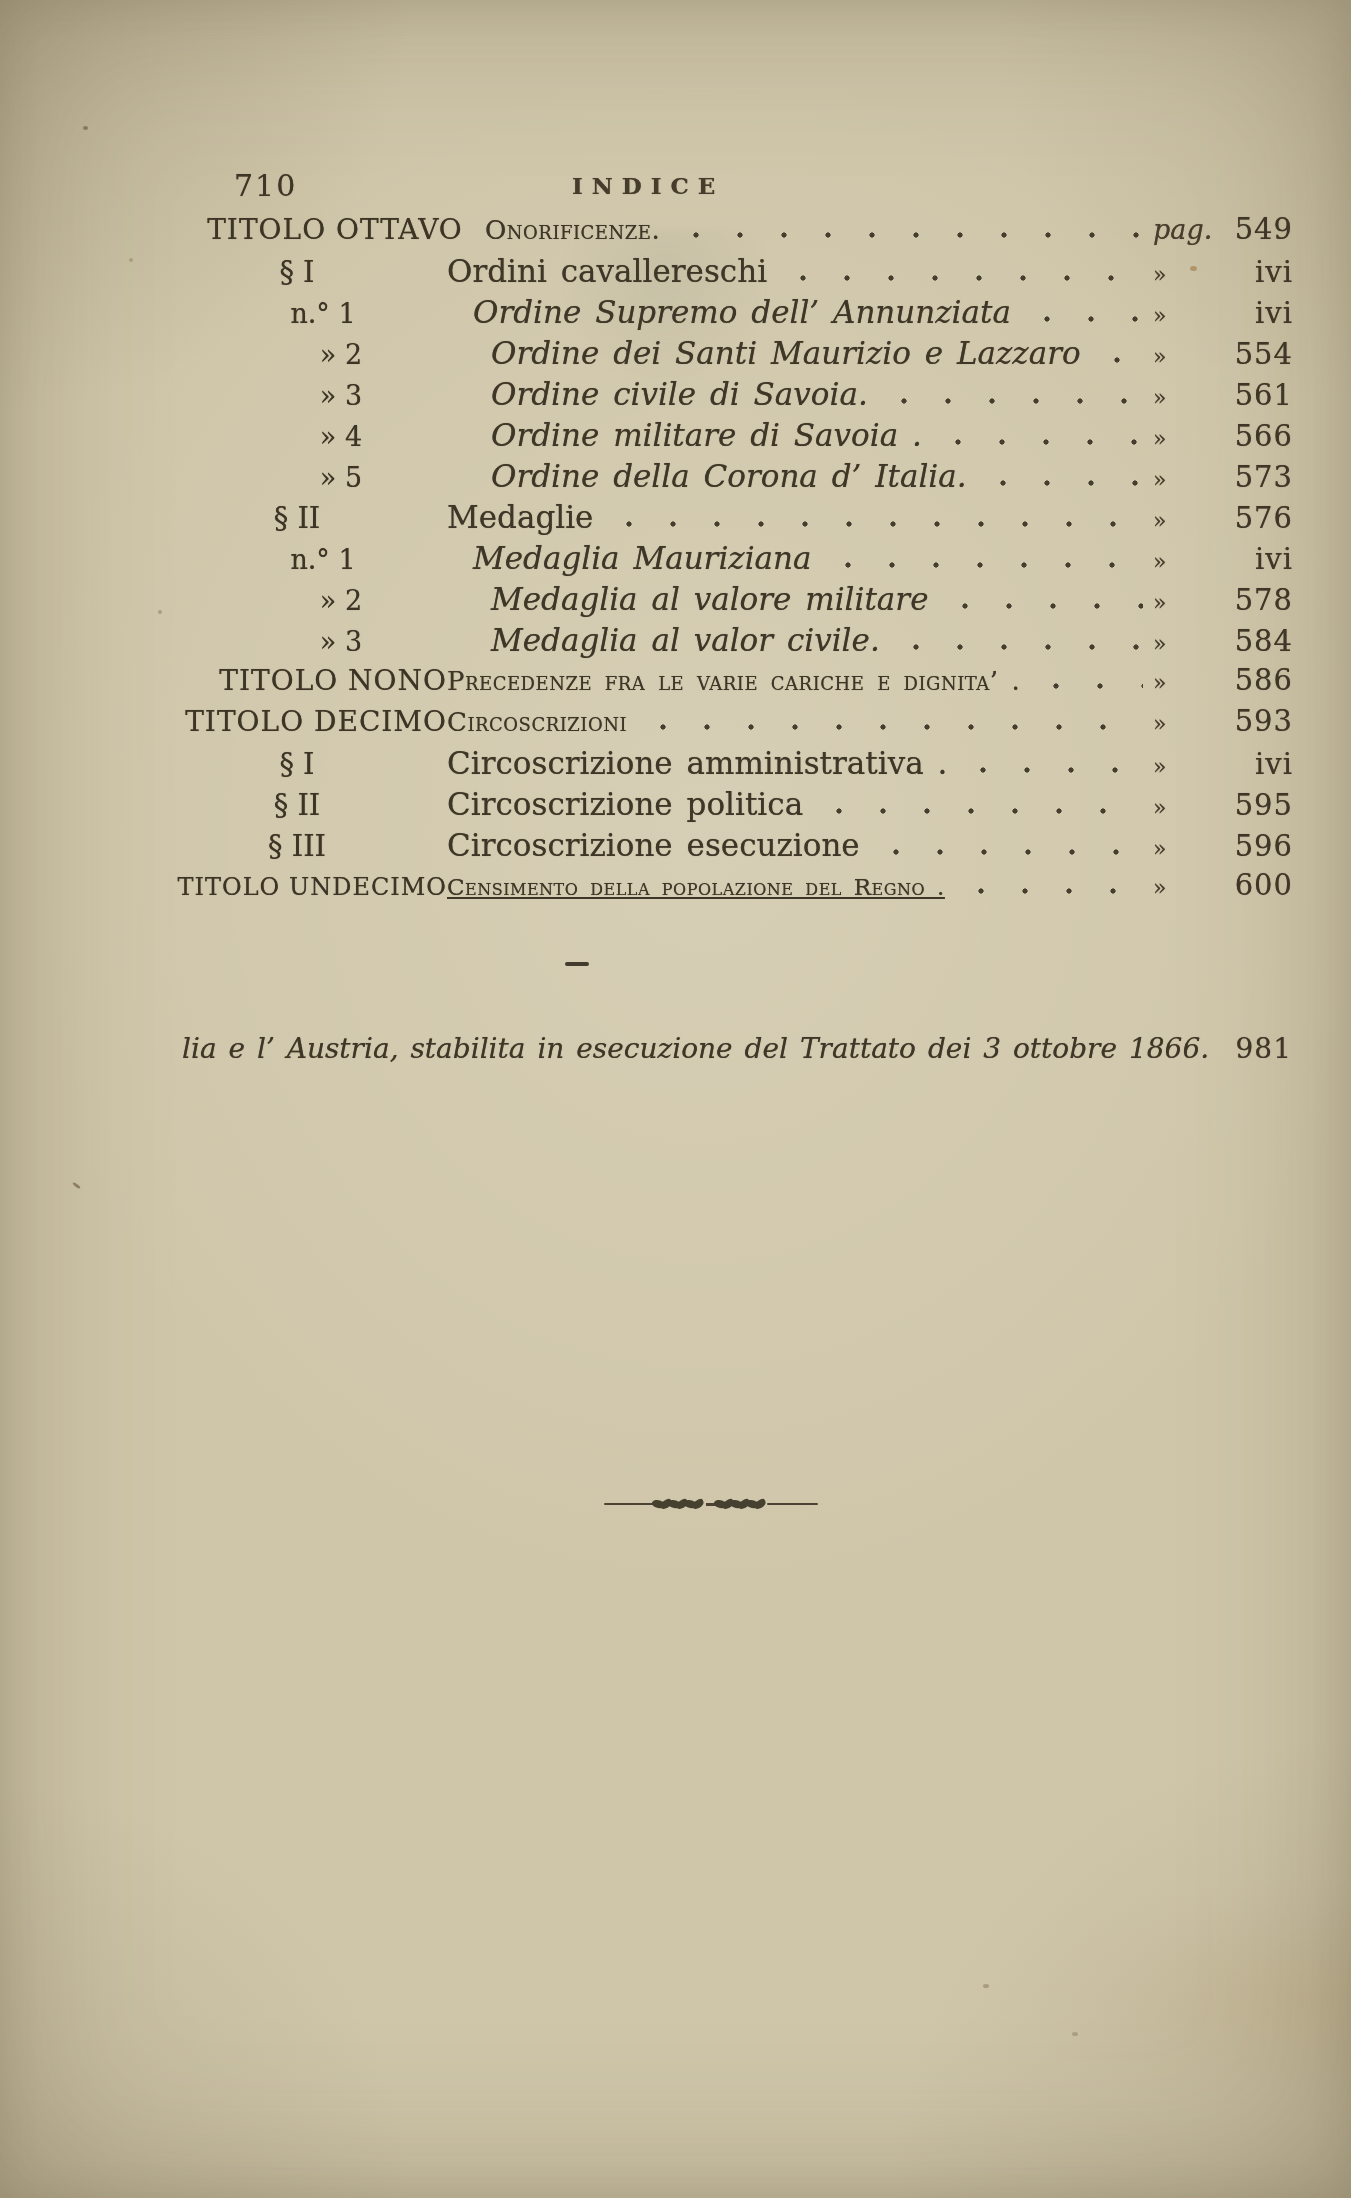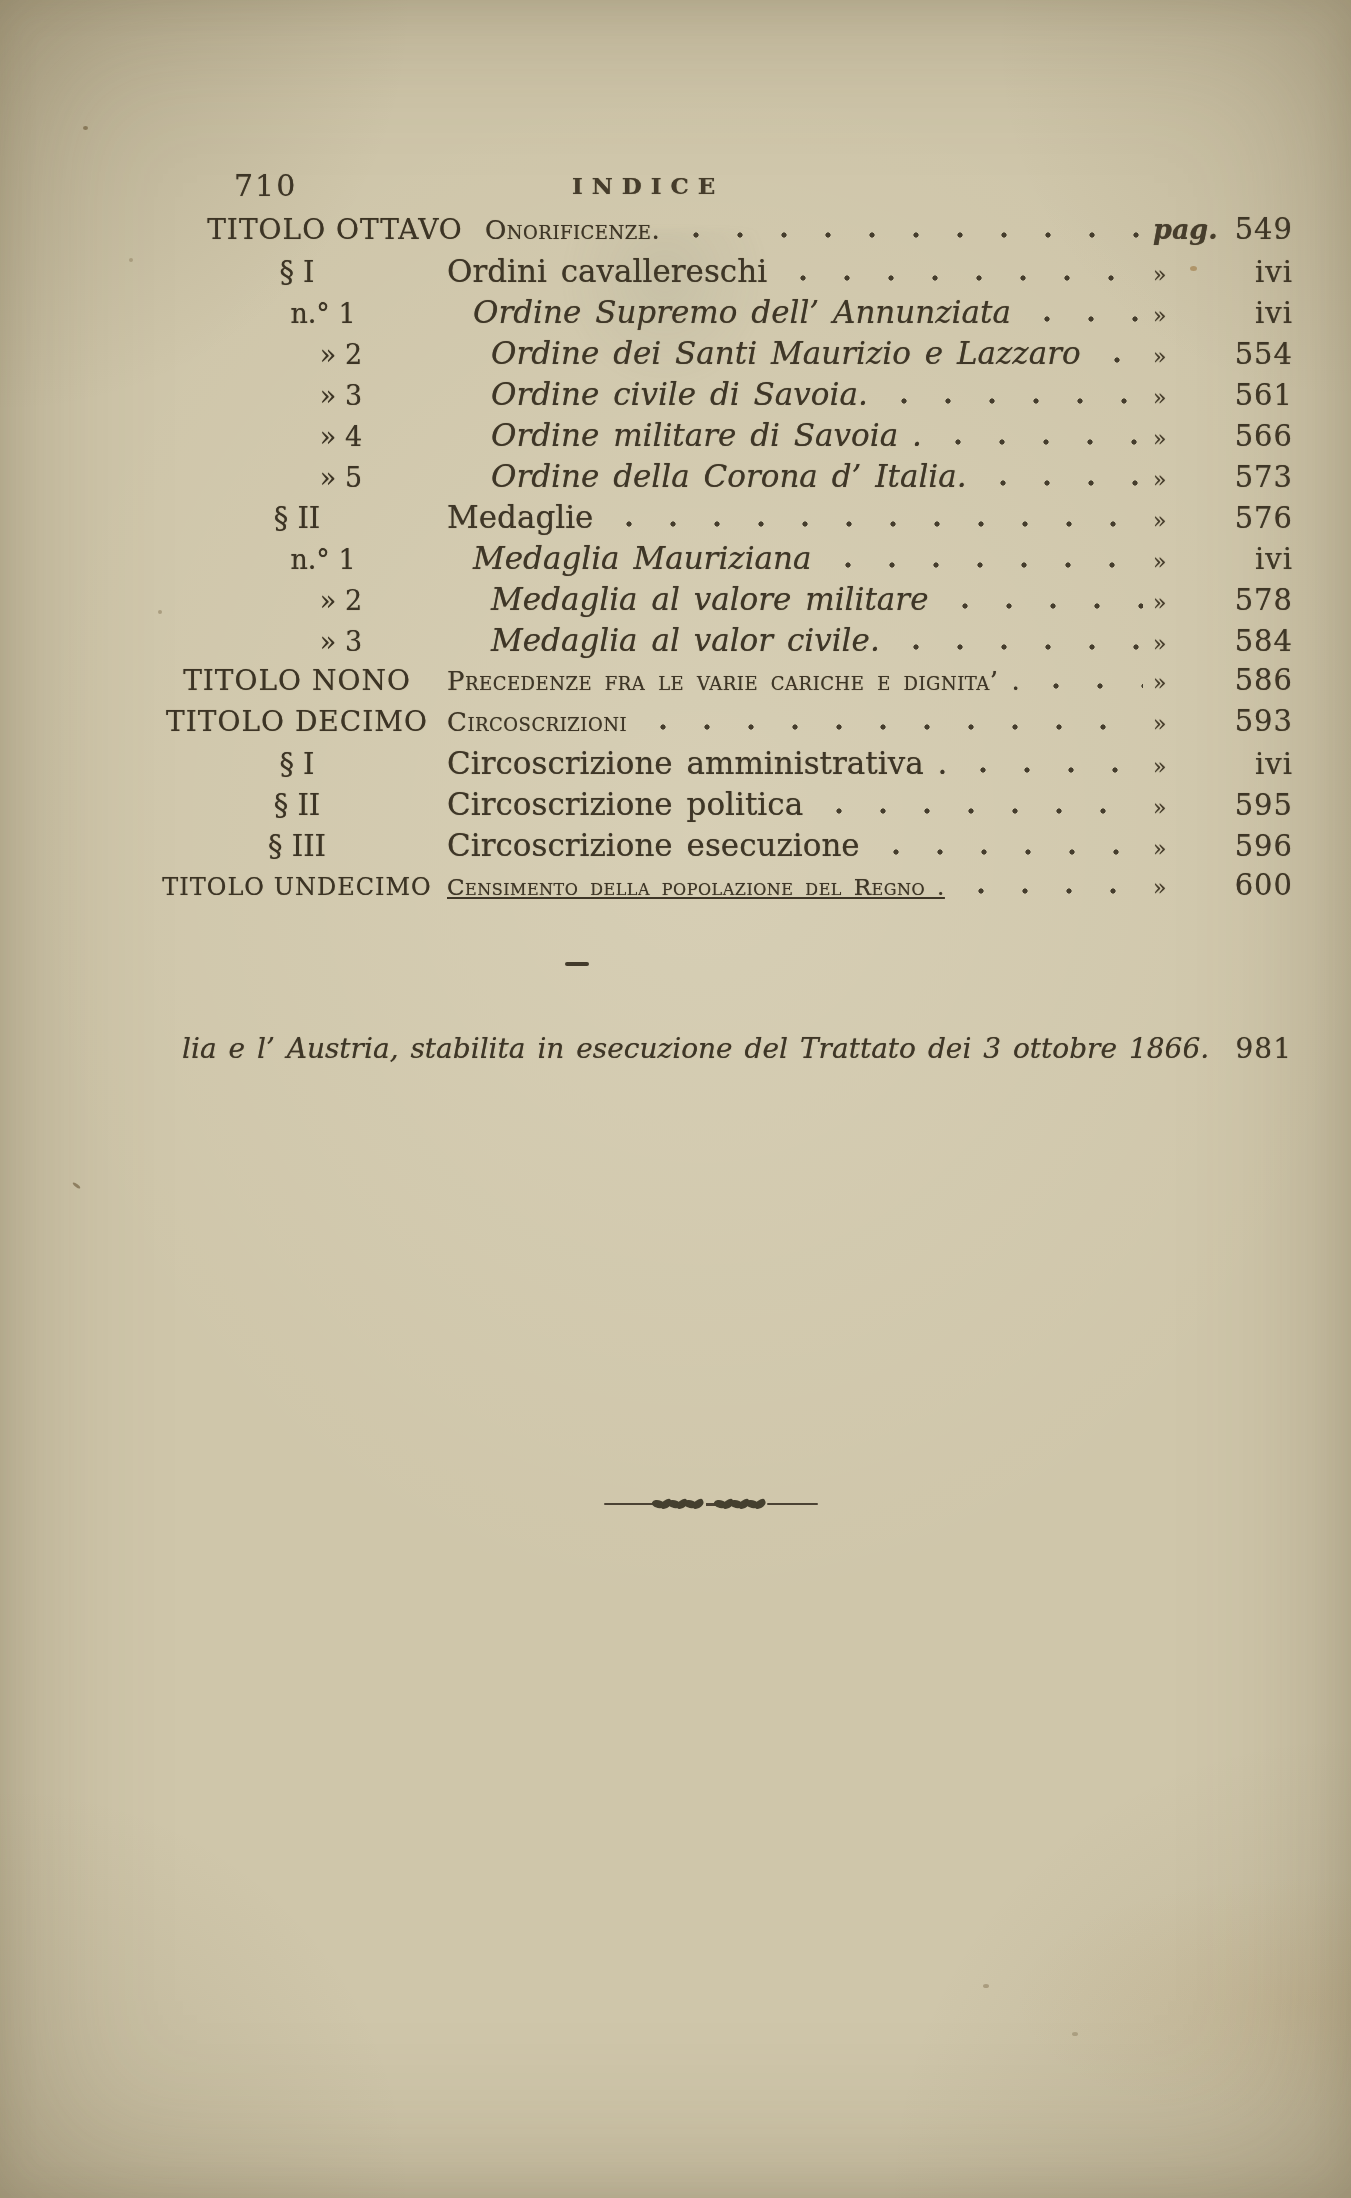--- a/index.html
+++ b/index.html
@@ -33,37 +33,37 @@
   .folio{position:absolute;left:234px;top:168px;font-size:30px;letter-spacing:2px;}
   .header-title{position:absolute;left:572px;top:172px;font-size:23px;letter-spacing:9px;font-weight:bold;color:#453c2b;}
   .showthrough{position:absolute;left:560px;top:230px;width:210px;height:160px;
     background:radial-gradient(ellipse at 50% 30%, rgba(120,130,110,0.10), rgba(0,0,0,0) 70%);
     filter:blur(3px);pointer-events:none;}
 
   
   .toc{position:absolute;left:147px;top:212px;width:1146px;}
   .toc-row{display:flex;align-items:baseline;height:41px;white-space:nowrap;}
   .cell-label{width:300px;flex:none;font-size:28px;color:#3c3425;}
-  .lab-titolo{text-align:center;letter-spacing:1px;}
+  .lab-titolo{text-align:right;letter-spacing:1px;}
   .lab-titolo-indent{text-align:center;padding-left:38px;letter-spacing:1px;}
   .lab-section{text-align:center;font-size:29px;}
   .lab-num{text-align:center;padding-left:26px;font-size:27px;}
   .lab-quote{text-align:center;padding-left:44px;font-size:27px;}
   .cell-title{flex:none;max-width:700px;font-size:31px;word-spacing:4px;}
   .t-italic{font-style:italic;}
   .t-smallcaps{font-variant:small-caps;font-size:26px;letter-spacing:0.5px;}
   .t-roman{}
   .row-compact .cell-label{font-size:24px;}
   .row-compact .cell-title{font-size:23px;text-decoration:underline;}
   .leader{flex:1 1 0;min-width:0;height:8px;margin:0 10px 0 16px;align-self:baseline;
     background-image:radial-gradient(circle at 20px 4px, #453d2d 2.3px, rgba(0,0,0,0) 2.9px);
     background-size:44px 8px;background-repeat:repeat-x;}
   .cell-ref{flex:none;width:140px;display:flex;align-items:baseline;}
   .ref-mark{flex:1;font-size:22px;color:#473e2d;}
-  .ref-mark.pag-mark{font-style:italic;font-size:27px;font-weight:bold;}
+  .ref-mark.pag-mark{font-style:italic;font-size:27px;}
   .ref-page{width:76px;text-align:right;font-size:29px;letter-spacing:1px;}
 
   
   .end-dash{position:absolute;left:565px;top:962px;width:24px;height:4px;background:#433b2b;border-radius:2px;}
 
   
   .appendix{position:absolute;left:152px;top:1026px;width:1140px;font-size:28px;line-height:45px;word-spacing:3px;}
   .appendix .line2{padding-left:30px;display:flex;}
   .sc{font-variant:small-caps;}
   .it{font-style:italic;}

